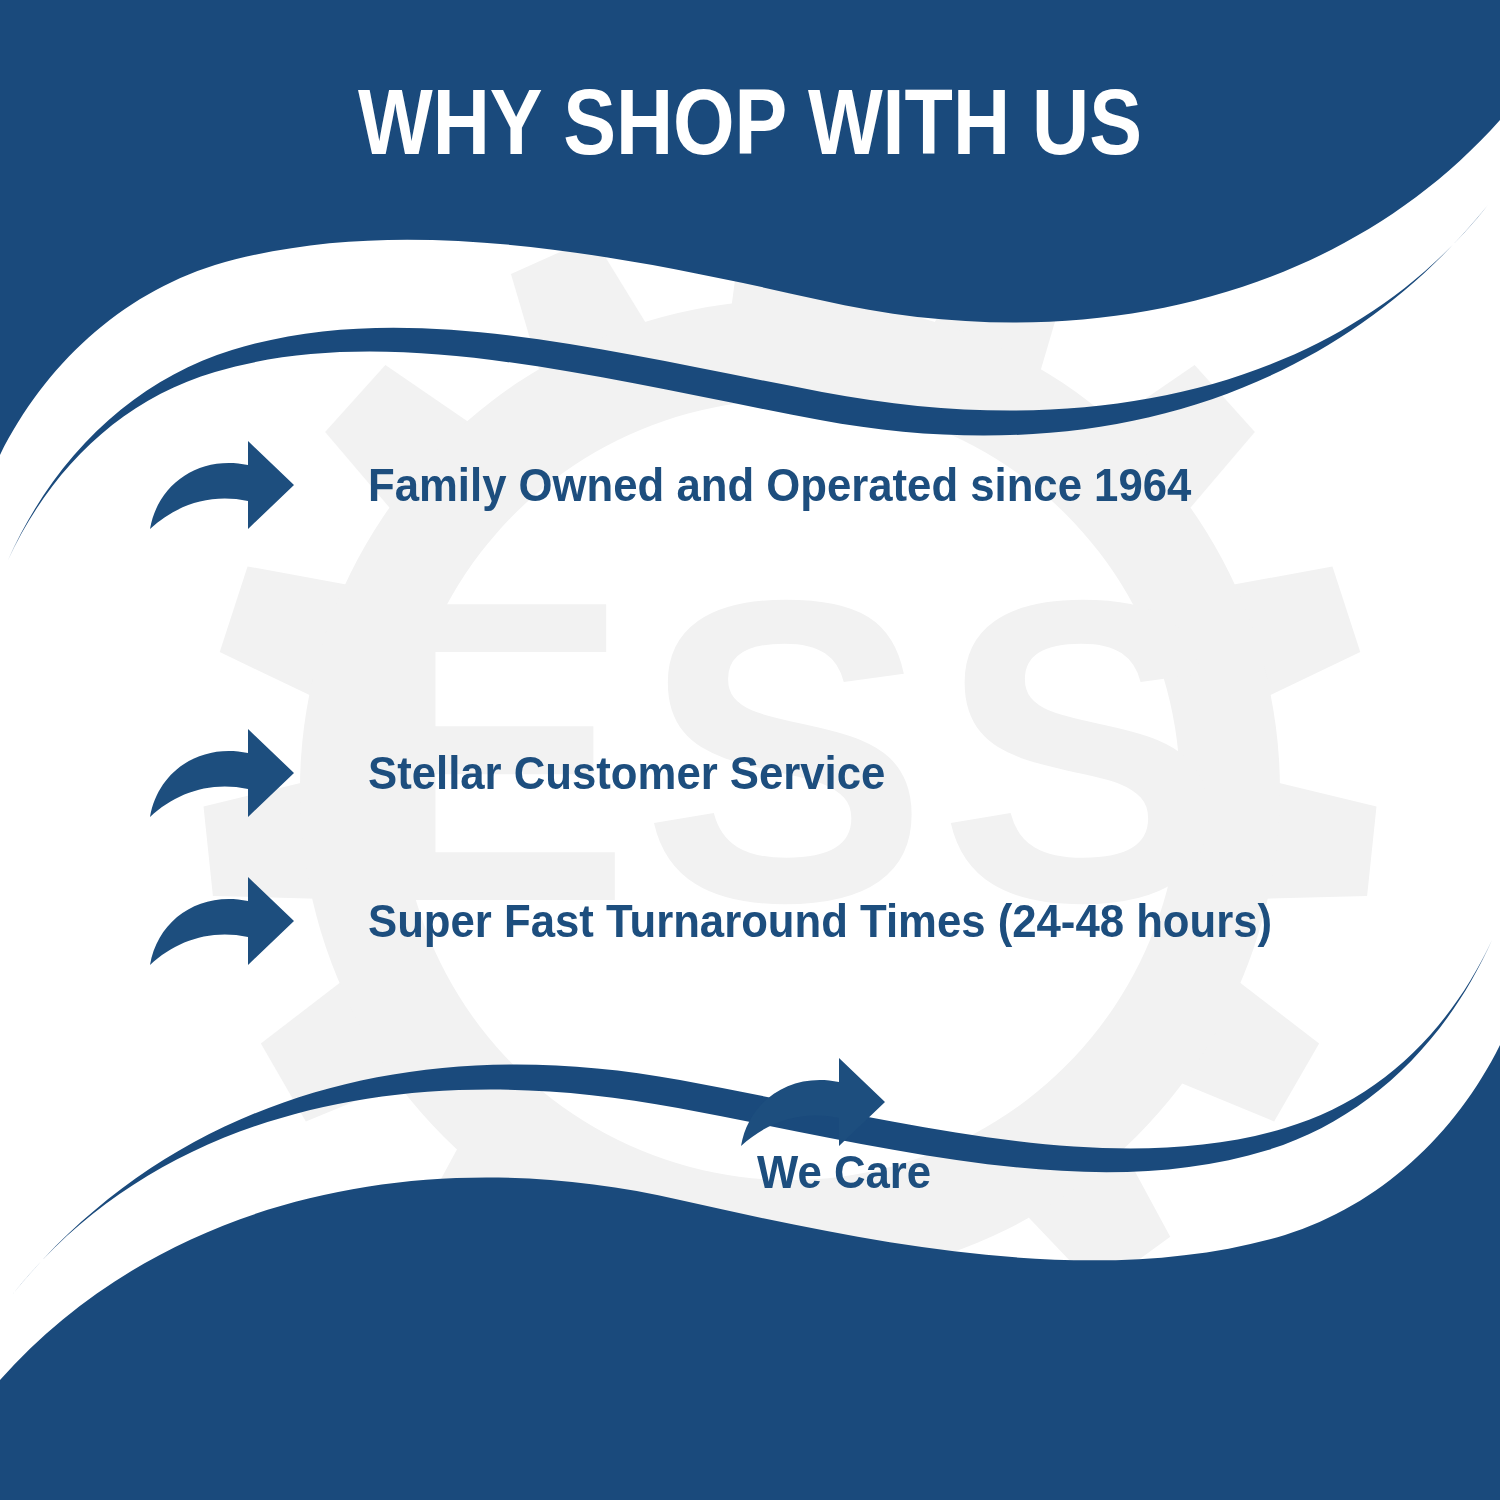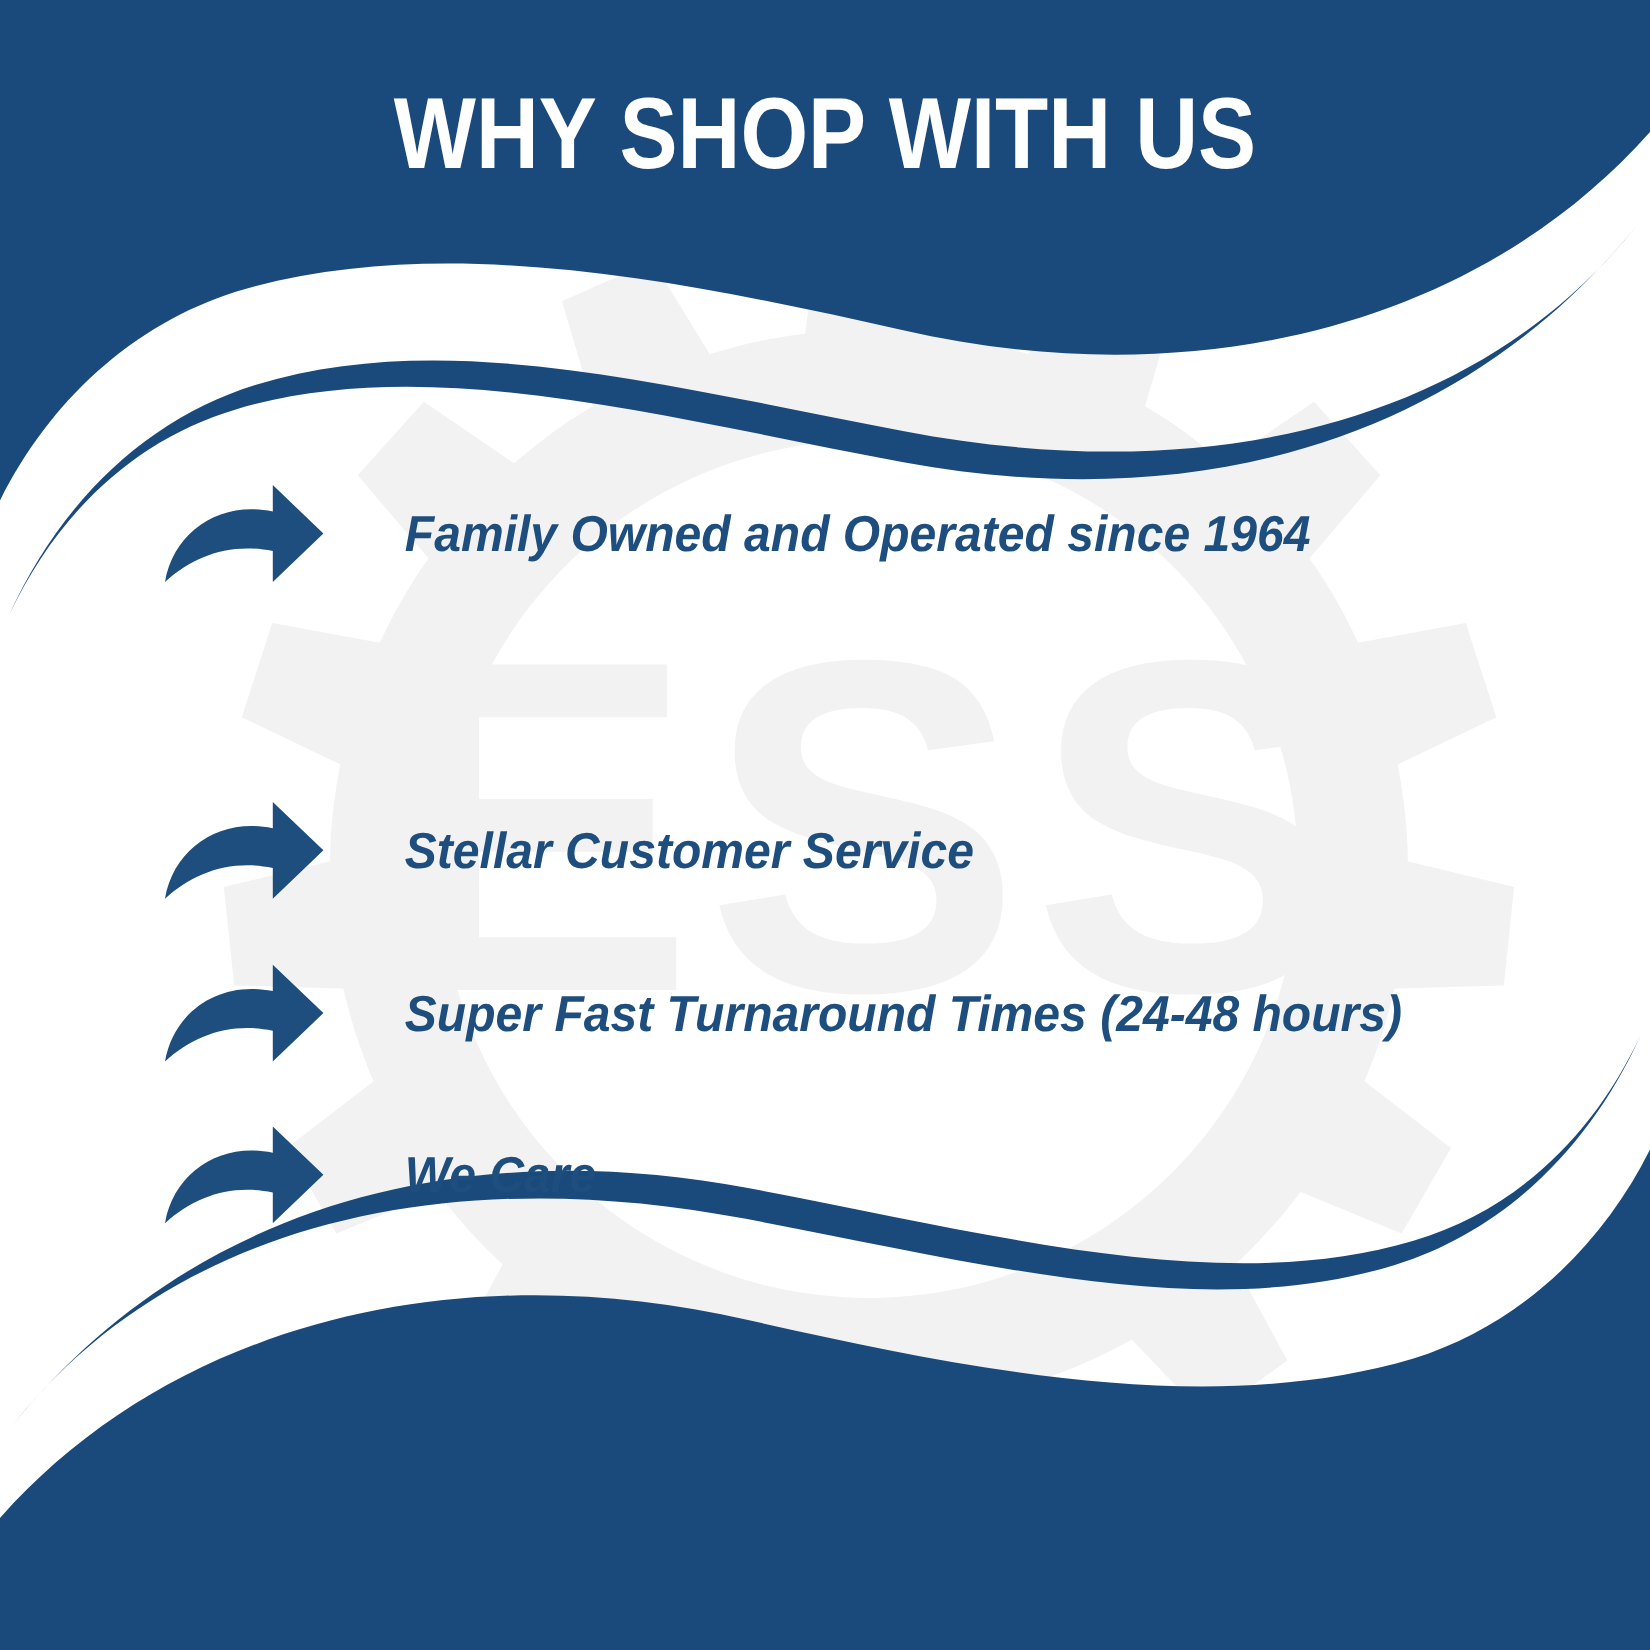--- a/index.html
+++ b/index.html
@@ -52,21 +52,20 @@
     width:1500px;height:1500px;
     z-index:2;
   }
   .benefit-row{
     position:absolute;
     left:148px;
     width:1330px;
     height:96px;
     display:flex;
     align-items:center;
-    font-style:italic;
   }
   .arrow-icon{
     flex:0 0 auto;
     width:148px;height:92px;
     display:block;
   }
   .benefit-label{
     flex:0 1 auto;
     margin-left:72px;
     color:#1d4e7e;
@@ -193,21 +192,21 @@
     </div>
 
     <div class="benefit-row" style="top:873px;">
       <svg class="arrow-icon" viewBox="0 0 148 92" aria-hidden="true">
         <path fill="#1d4e7e" d="M2,90 C10,44 52,16 100,26 L100,2 L146,46 L100,90 L100,62
                  C62,54 28,66 2,90 Z"></path>
       </svg>
       <span class="benefit-label">Super Fast Turnaround Times (24-48 hours)</span>
     </div>
 
-    <div class="benefit-row" style="top:1020px;">
+    <div class="benefit-row" style="top:1056px;flex-direction:column;">
       <svg class="arrow-icon" viewBox="0 0 148 92" aria-hidden="true">
         <path fill="#1d4e7e" d="M2,90 C10,44 52,16 100,26 L100,2 L146,46 L100,90 L100,62
                  C62,54 28,66 2,90 Z"></path>
       </svg>
       <span class="benefit-label">We Care</span>
     </div>
 
   </div>
 </div>
 

